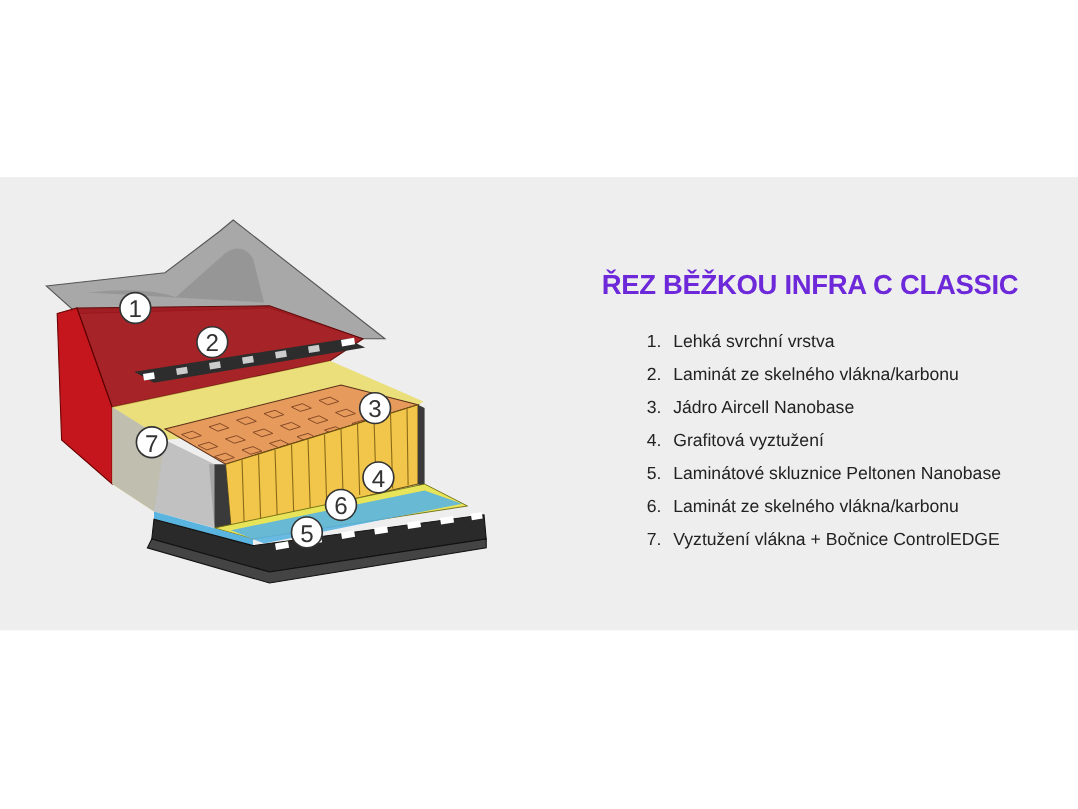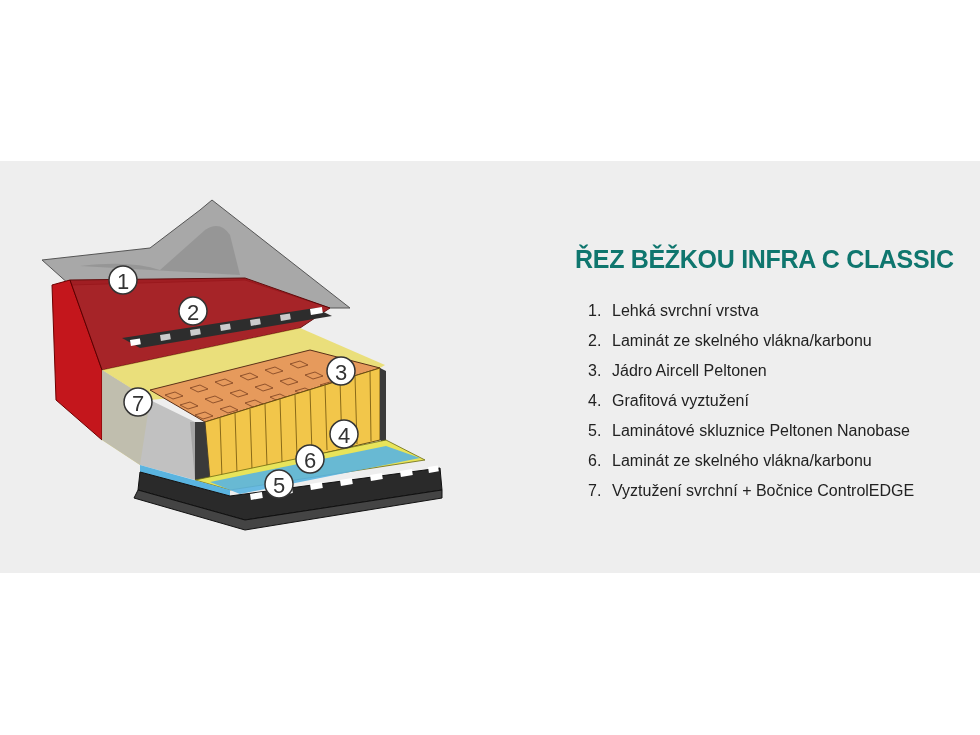--- a/index.html
+++ b/index.html
@@ -1,19 +1,19 @@
 <!DOCTYPE html>
 <html><head>
 <meta charset="utf-8">
 <style>
   html, body { margin: 0; padding: 0; }
   body { width: 980px; height: 735px; background: #ffffff; position: relative; overflow: hidden; font-family: "Liberation Sans", sans-serif; }
   .panel { position: absolute; left: 0; top: 161px; width: 980px; height: 412px; background: #eeeeee; }
   .diagram { position: absolute; left: 30px; top: 190px; width: 460px; height: 360px; }
-  .title { position: absolute; left: 575px; top: 245px; font-size: 25px; font-weight: bold; color: #0f766e; letter-spacing: -0.3px; white-space: nowrap; }
+  .title { position: absolute; left: 547px; top: 245px; font-size: 25px; font-weight: bold; color: #6d28d9; letter-spacing: -0.3px; white-space: nowrap; }
   .legend { position: absolute; left: 588px; top: 296px; margin: 0; padding: 0; list-style: none; }
   .legend li { display: flex; height: 30px; align-items: center; font-size: 16px; color: #222; white-space: nowrap; }
   .legend .num { width: 24px; }
   .badge-label { font-family: "Liberation Sans", sans-serif; font-size: 22px; fill: #333; text-anchor: middle; dominant-baseline: central; }
 </style>
 </head>
 <body>
 
 <div class="panel"></div>
 
@@ -121,31 +121,31 @@
   <li>
       <span class="num">1.</span>
       <span>Lehká svrchní vrstva</span>
     </li>
   <li>
       <span class="num">2.</span>
       <span>Laminát ze skelného vlákna/karbonu</span>
     </li>
   <li>
       <span class="num">3.</span>
-      <span>Jádro Aircell Peltonen</span>
+      <span>Jádro Aircell Nanobase</span>
     </li>
   <li>
       <span class="num">4.</span>
       <span>Grafitová vyztužení</span>
     </li>
   <li>
       <span class="num">5.</span>
       <span>Laminátové skluznice Peltonen Nanobase</span>
     </li>
   <li>
       <span class="num">6.</span>
       <span>Laminát ze skelného vlákna/karbonu</span>
     </li>
   <li>
       <span class="num">7.</span>
-      <span>Vyztužení svrchní + Bočnice ControlEDGE</span>
+      <span>Vyztužení vlákna + Bočnice ControlEDGE</span>
     </li>
 </ul>
 
 </body></html>

